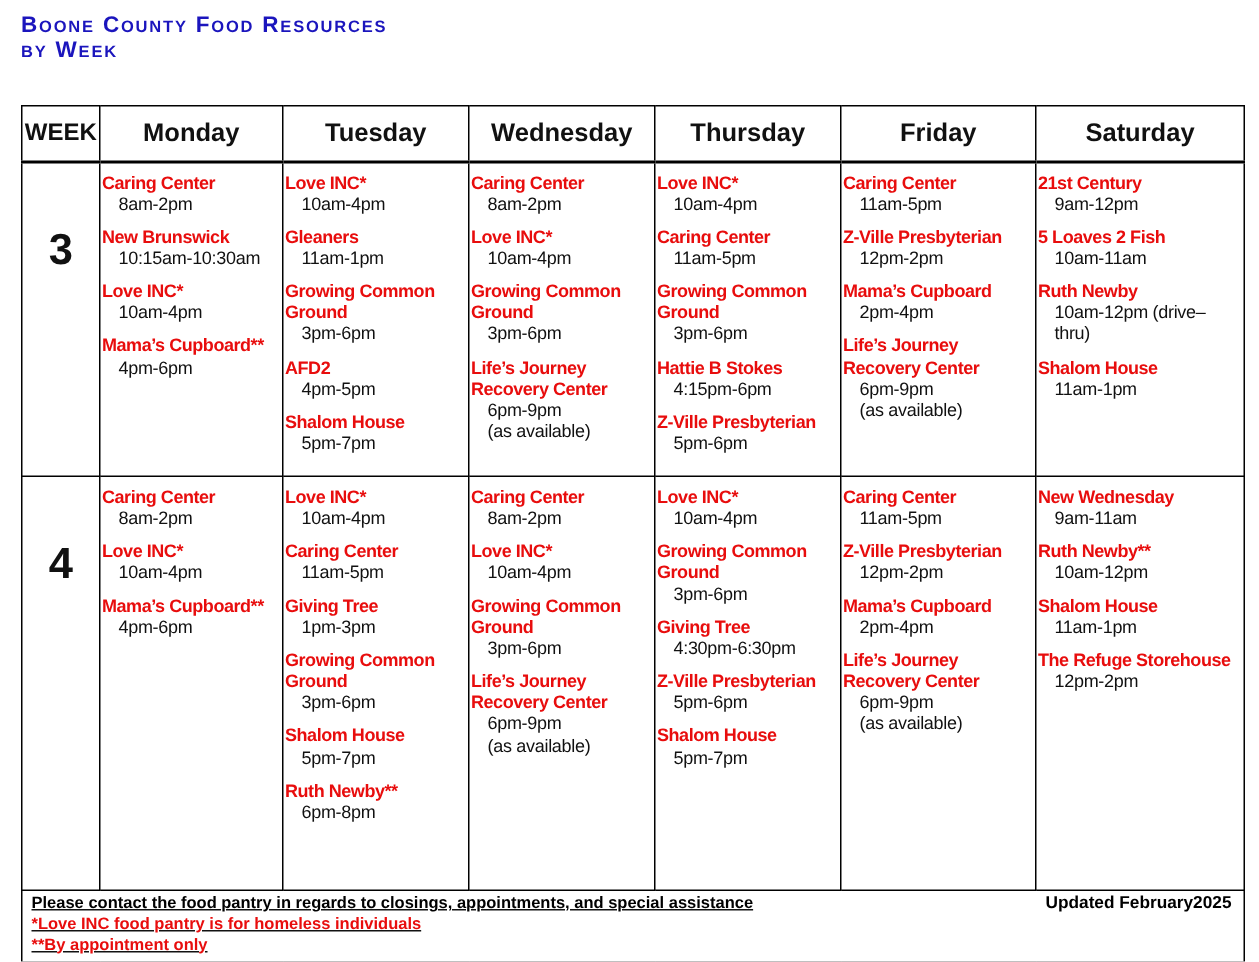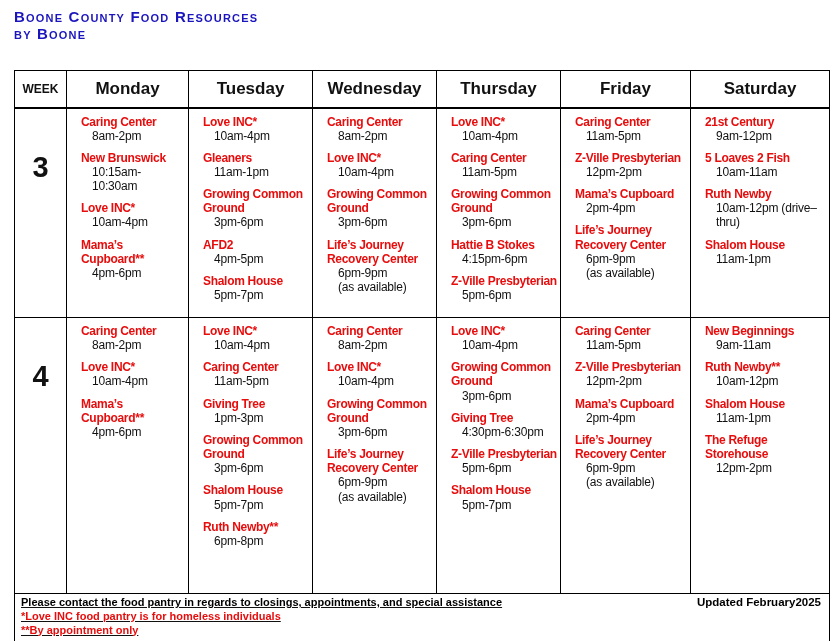--- a/index.html
+++ b/index.html
@@ -29,30 +29,30 @@
   }
   table#cal{
     border-collapse:collapse;table-layout:fixed;
     margin-left:14px;width:815px;
     border:1px solid var(--line);
     border-bottom:7px solid var(--line);
   }
   #cal th,#cal td{border:1px solid var(--line);}
   #cal thead tr{height:37px;}
   #cal thead th{border-bottom:2px solid var(--line);}
-  .week-h{font-size:12px;font-weight:700;}
+  .week-h{font-size:16px;font-weight:700;}
   .day-h{font-size:17px;font-weight:700;margin-top:46px;}
   #cal tbody tr.week-row-0{height:210px;}
   #cal tbody tr.week-row-1{height:276px;}
   .week-cell{
     vertical-align:top;text-align:center;
     padding-top:42px;font-size:29px;font-weight:700;
   }
   .day-cell{
-    vertical-align:top;padding:6px 2px 4px 14px;
+    vertical-align:top;padding:6px 2px 4px 1px;
   }
   .entry{margin-bottom:8px;}
   .entry-name{
     color:var(--entry-red);font-weight:700;font-size:12px;
     line-height:1.18;letter-spacing:-0.3px;
   }
   .entry-time{
     color:var(--ink);font-size:12px;line-height:1.18;letter-spacing:-0.2px;margin-left:11px;
   }
   #cal tfoot td{height:37px;padding:2px 6px 4px 6px;vertical-align:top;}
@@ -61,21 +61,21 @@
   .footer-note-main{color:#000;}
   .footer-note-red{color:var(--entry-red);}
   .updated-label{font-size:11.5px;font-weight:700;color:#000;white-space:nowrap;padding-right:2px;}
 </style>
 </head>
 <body>
 
 <div class="top-area">
   <div class="page-title">
     <div>Boone County Food Resources</div>
-    <div>by Boone</div>
+    <div>by Week</div>
   </div>
 </div>
 
 <table id="cal">
   <colgroup>
     <col style="width:52px">
       <col style="width:122px">
       <col style="width:124px">
     <col style="width:124px">
       <col style="width:124px">
@@ -312,21 +312,21 @@
             <div class="entry-time">2pm-4pm</div>
           </div>
           <div class="entry">
             <div class="entry-name">Life’s Journey Recovery Center</div>
             <div class="entry-time">6pm-9pm</div>
             <div class="entry-time">(as available)</div>
           </div>
         </td>
         <td class="day-cell">
           <div class="entry">
-            <div class="entry-name">New Beginnings</div>
+            <div class="entry-name">New Wednesday</div>
             <div class="entry-time">9am-11am</div>
           </div>
           <div class="entry">
             <div class="entry-name">Ruth Newby**</div>
             <div class="entry-time">10am-12pm</div>
           </div>
           <div class="entry">
             <div class="entry-name">Shalom House</div>
             <div class="entry-time">11am-1pm</div>
           </div>

